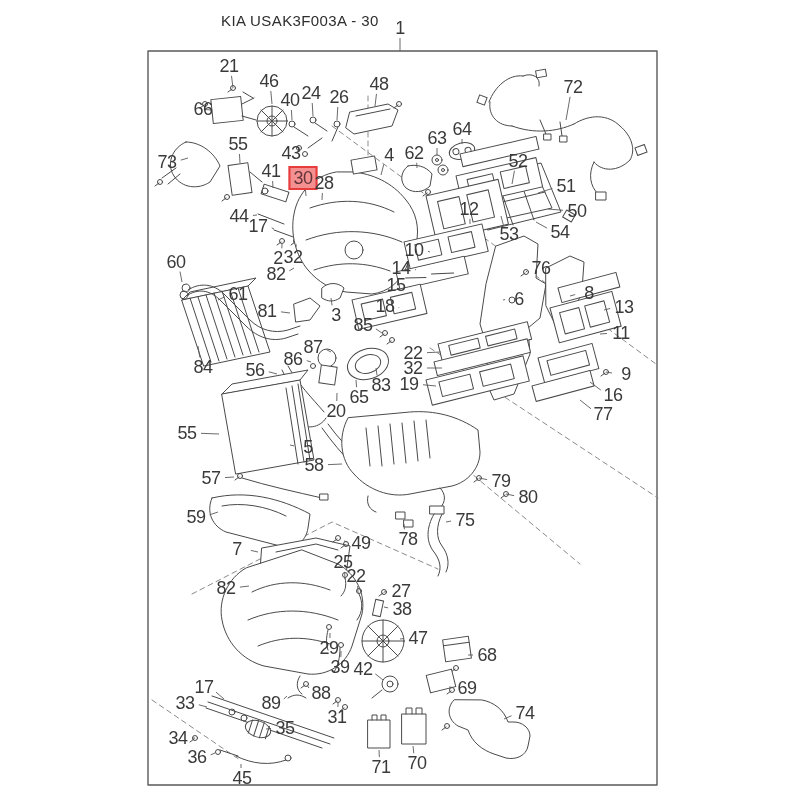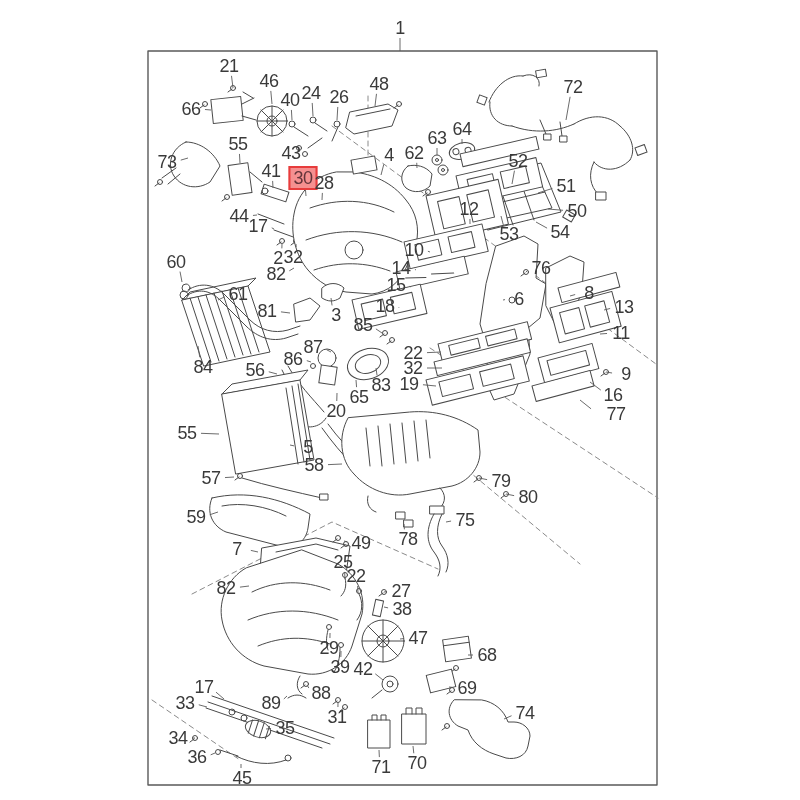--- a/index.html
+++ b/index.html
@@ -12,20 +12,21 @@
   #art .frame{stroke:#5a5a5a;stroke-width:1.4;fill:none;}
   #leaders line{stroke:#5a5a5a;stroke-width:0.9;}
   .callout{position:absolute;transform:translate(-50%,-50%);font-size:18px;line-height:1;color:#3a3a3a;letter-spacing:-0.5px;white-space:nowrap;}
   .callout.hl{background:var(--hl-fill,#f59090);border:2px solid var(--hl-border,#e73c3c);color:var(--hl-text,#63343a);padding:1px 3px;}
 </style>
 </head>
 <body>
 
 <div class="page">
 
+  <div class="title">KIA USAK3F003A - 30</div>
 
   <svg id="art" class="layer" width="800" height="800" viewBox="0 0 800 800">
     <defs>
       <g id="sc">
           <circle r="2.5"></circle>
           <path d="M-5 4 L-1 1"></path>
         </g>
     </defs>
 
     <rect class="frame" x="148" y="51" width="509" height="734"></rect>
@@ -363,21 +364,21 @@
       <line x1="487.1283776473798" y1="479.6488679526669" x2="479" y2="478"></line>
       <line x1="514.1283776473798" y1="495.6488679526669" x2="506" y2="494"></line>
       <line x1="451.0769236591003" y1="521.0468478451804" x2="446" y2="522"></line>
       <line x1="404.39272289215535" y1="529.3376506039875" x2="404" y2="524"></line>
     </svg>
 
   <div id="callouts">
       <div class="callout" style="left: 400px; top: 28px;">1</div>
       <div class="callout" style="left: 229px; top: 66px;">21</div>
       <div class="callout" style="left: 269px; top: 81px;">46</div>
-      <div class="callout" style="left: 191px; top: 109px; text-align: center;">66</div>
+      <div class="callout" style="left: 203px; top: 109px; text-align: center;">66</div>
       <div class="callout" style="left: 290px; top: 100px;">40</div>
       <div class="callout" style="left: 311px; top: 93px;">24</div>
       <div class="callout" style="left: 339px; top: 97px;">26</div>
       <div class="callout" style="left: 379px; top: 84px;">48</div>
       <div class="callout" style="left: 573px; top: 87px;">72</div>
       <div class="callout" style="left: 167px; top: 162px;">73</div>
       <div class="callout" style="left: 238px; top: 144px;">55</div>
       <div class="callout" style="left: 389px; top: 155px;">4</div>
       <div class="callout" style="left: 414px; top: 153px;">62</div>
       <div class="callout" style="left: 437px; top: 138px;">63</div>
@@ -405,21 +406,21 @@
       <div class="callout" style="left: 401px; top: 268px;">14</div>
       <div class="callout" style="left: 396px; top: 285px;">15</div>
       <div class="callout" style="left: 385px; top: 306px;">18</div>
       <div class="callout" style="left: 541px; top: 268px;">76</div>
       <div class="callout" style="left: 519px; top: 299px;">6</div>
       <div class="callout" style="left: 589px; top: 293px;">8</div>
       <div class="callout" style="left: 624px; top: 307px;">13</div>
       <div class="callout" style="left: 621px; top: 333px;">11</div>
       <div class="callout" style="left: 626px; top: 374px;">9</div>
       <div class="callout" style="left: 613px; top: 395px;">16</div>
-      <div class="callout" style="left: 616px; top: 414px; text-align: right;">77</div>
+      <div class="callout" style="left: 603px; top: 414px; text-align: right;">77</div>
       <div class="callout" style="left: 267px; top: 311px;">81</div>
       <div class="callout" style="left: 363px; top: 325px;">85</div>
       <div class="callout" style="left: 313px; top: 347px;">87</div>
       <div class="callout" style="left: 293px; top: 359px;">86</div>
       <div class="callout" style="left: 381px; top: 385px;">83</div>
       <div class="callout" style="left: 359px; top: 397px; text-align: right;">65</div>
       <div class="callout" style="left: 336px; top: 411px;">20</div>
       <div class="callout" style="left: 413px; top: 353px;">22</div>
       <div class="callout" style="left: 413px; top: 368px;">32</div>
       <div class="callout" style="left: 409px; top: 384px;">19</div>

